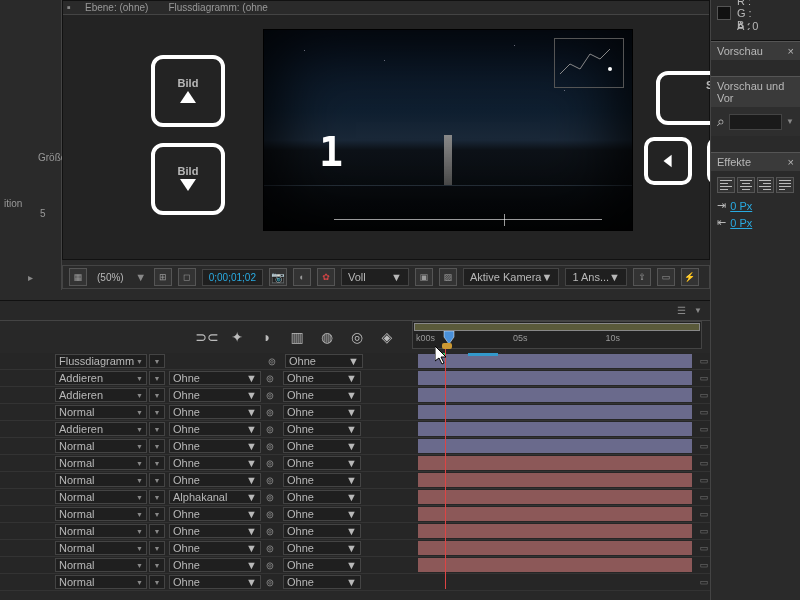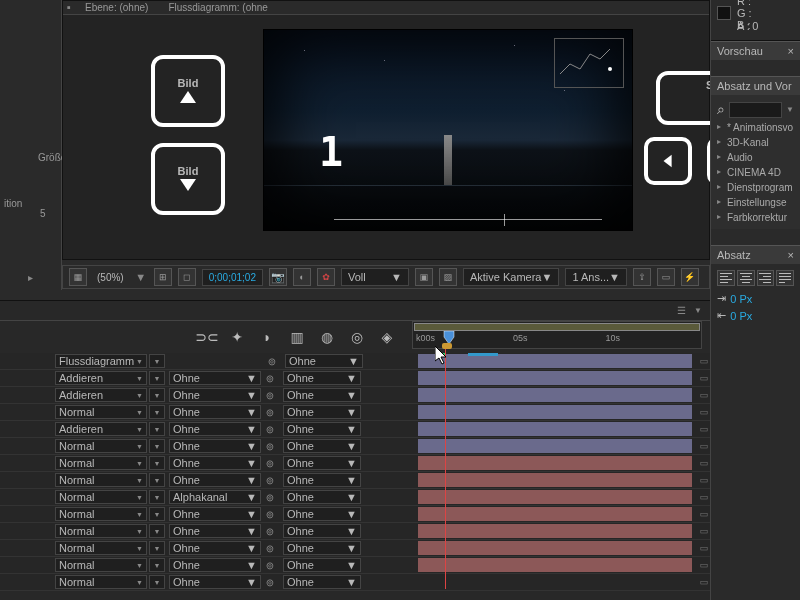--- a/index.html
+++ b/index.html
@@ -41,21 +41,21 @@
 .panel-body{background:#2e2e2e;padding:4px;font-size:10px}
 .search-row{display:flex;gap:4px;padding:2px;align-items:center}
 .search-input{flex:1;background:#1a1a1a;border:1px solid #444;height:16px;padding:0 4px;color:#aaa;min-width:0}
 .tree-item{padding:2px 4px 2px 12px;font-size:10px;color:#aaa;position:relative;white-space:nowrap;overflow:hidden}
 .tree-item:before{content:"▸";position:absolute;left:2px;color:#888;font-size:8px}
 .absatz-body{padding:6px}
 .align-row{display:flex;gap:2px;margin-bottom:6px}
 .align-btn{width:18px;height:16px;background:#333;border:1px solid #555;display:flex;align-items:center;justify-content:center}
 .align-btn svg{width:12px;height:10px}
 .indent-row{display:flex;align-items:center;gap:4px;margin-bottom:4px;font-size:10px}
-.indent-val{color:#29abe2;}
+.indent-val{color:#29abe2;text-decoration:underline}
 .timeline{position:absolute;left:0;top:300px;width:710px;height:300px;background:#282828;border-top:1px solid #111}
 .tl-header{height:20px;border-bottom:1px solid #444;display:flex;justify-content:flex-end;align-items:center;padding:0 8px;gap:8px}
 .tl-icons-row{height:32px;display:flex;align-items:center;padding:0 8px;gap:10px}
 .tl-tools{display:flex;gap:12px;margin-left:190px;align-items:center}
 .tool-ic{width:18px;height:18px;color:#bbb;display:flex;align-items:center;justify-content:center;font-size:14px}
 .tl-ruler{position:absolute;left:412px;top:20px;right:8px;height:28px}
 .ruler-bg{position:absolute;inset:0;background:#222;border:1px solid #444}
 .work-area{position:absolute;top:2px;left:2px;right:2px;height:8px;background:#5a5a3a;border:1px solid #888}
 .ruler-marks{position:absolute;bottom:0;left:0;right:0;height:16px;display:flex;justify-content:space-between;padding:0 4px}
 .ruler-mark{font-size:9px;color:#999}
@@ -189,42 +189,33 @@
     <div style="font-size:9px;margin-left:20px"><span>A :</span> <span>0</span></div>
   </div>
 
   <div class="panel-tab">
     <span>Vorschau</span>
       <span>×</span>
   </div>
   <div style="height:16px"></div>
 
   <div class="panel-tab">
-    <span>Absatz und Vor</span>
+    <span>Vorschau und Vor</span>
   </div>
   <div class="panel-body">
     <div class="search-row">
       <span style="font-size:14px">⌕</span>
       <input class="search-input" style="">
       <span class="caret" style="color:#888;font-size:8px">▼</span>
     </div>
-    <div id="tree">
-        <div class="tree-item">* Animationsvo</div>
-        <div class="tree-item">3D-Kanal</div>
-        <div class="tree-item">Audio</div>
-        <div class="tree-item">CINEMA 4D</div>
-        <div class="tree-item">Dienstprogram</div>
-        <div class="tree-item">Einstellungse</div>
-        <div class="tree-item">Farbkorrektur</div>
-      </div>
   </div>
 
   <div style="height:16px"></div>
   <div class="panel-tab">
-    <span>Absatz</span>
+    <span>Effekte</span>
       <span>×</span>
   </div>
   <div class="absatz-body">
     <div class="align-row">
       <div class="align-btn">
           <svg viewBox="0 0 12 10">
             <path d="M0 0h12v1H0zM0 3h8v1H0zM0 6h12v1H0zM0 9h8v1H0z" fill="#bbb"></path>
           </svg>
         </div>
       <div class="align-btn">

